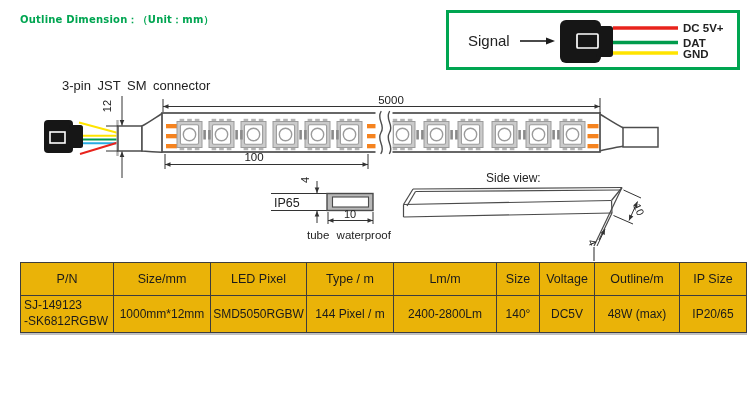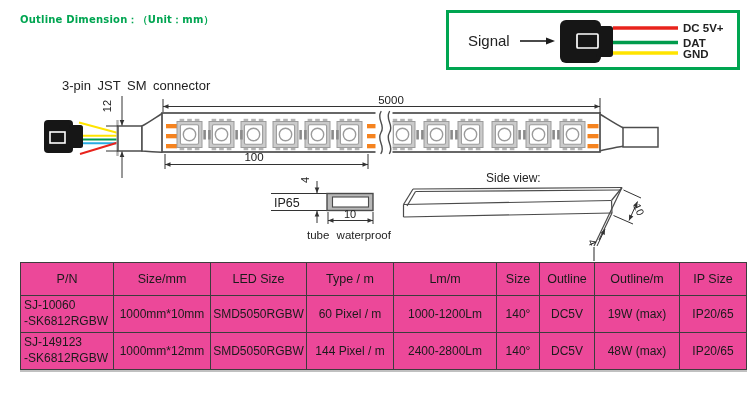--- a/index.html
+++ b/index.html
@@ -4,21 +4,21 @@
 <style>
   html,body{margin:0;padding:0;}
   body{width:750px;height:412px;background:#ffffff;position:relative;overflow:hidden;
        font-family:"Liberation Sans",sans-serif;}
   .page-title{position:absolute;left:20px;top:13px;font-family:"DejaVu Sans",sans-serif;
        font-weight:700;font-size:10px;color:#00a551;letter-spacing:.2px;white-space:pre;text-align:center;}
   .signal-box{position:absolute;left:446px;top:10px;width:288px;height:54px;border:3px solid #00a551;background:#fff;}
   .signal-box svg{display:block;}
   svg.drawing{position:absolute;left:0;top:0;}
   table.spec{position:absolute;left:20px;top:262px;border-collapse:collapse;table-layout:fixed;
-       font-size:12px;color:#1b1b1b;background:#ec4899;box-shadow:0 2px 0 rgba(140,140,140,.55);}
+       font-size:12px;color:#1b1b1b;background:#eab308;box-shadow:0 2px 0 rgba(140,140,140,.55);}
   .spec th,.spec td{border:1px solid #3d3d3d;text-align:center;padding:0;font-weight:400;
        white-space:nowrap;overflow:hidden;}
   .spec th{height:32px;font-size:12.5px;}
   .spec td{height:36px;}
   .spec td.pn{text-align:left;padding-left:3px;line-height:1.3;}
   text{fill:#222;}
 </style>
 </head>
 <body>
 
@@ -201,44 +201,30 @@
     <col style="width:103px">
       <col style="width:43px">
       <col style="width:55px">
       <col style="width:85px">
       <col style="width:67px">
   </colgroup>
   <thead>
     <tr id="spec-head-row">
         <th>P/N</th>
         <th>Size/mm</th>
-        <th>LED Size</th>
+        <th>LED Pixel</th>
         <th>Type / m</th>
         <th>Lm/m</th>
         <th>Size</th>
-        <th>Outline</th>
+        <th>Voltage</th>
         <th>Outline/m</th>
         <th>IP Size</th>
       </tr>
   </thead>
   <tbody id="spec-body">
-      <tr>
-        <td class="pn">
-          <div>SJ-10060</div>
-          <div>-SK6812RGBW</div>
-        </td>
-        <td>1000mm*10mm</td>
-        <td>SMD5050RGBW</td>
-        <td>60 Pixel / m</td>
-        <td>1000-1200Lm</td>
-        <td>140°</td>
-        <td>DC5V</td>
-        <td>19W (max)</td>
-        <td>IP20/65</td>
-      </tr>
       <tr>
         <td class="pn">
           <div>SJ-149123</div>
           <div>-SK6812RGBW</div>
         </td>
         <td>1000mm*12mm</td>
         <td>SMD5050RGBW</td>
         <td>144 Pixel / m</td>
         <td>2400-2800Lm</td>
         <td>140°</td>

